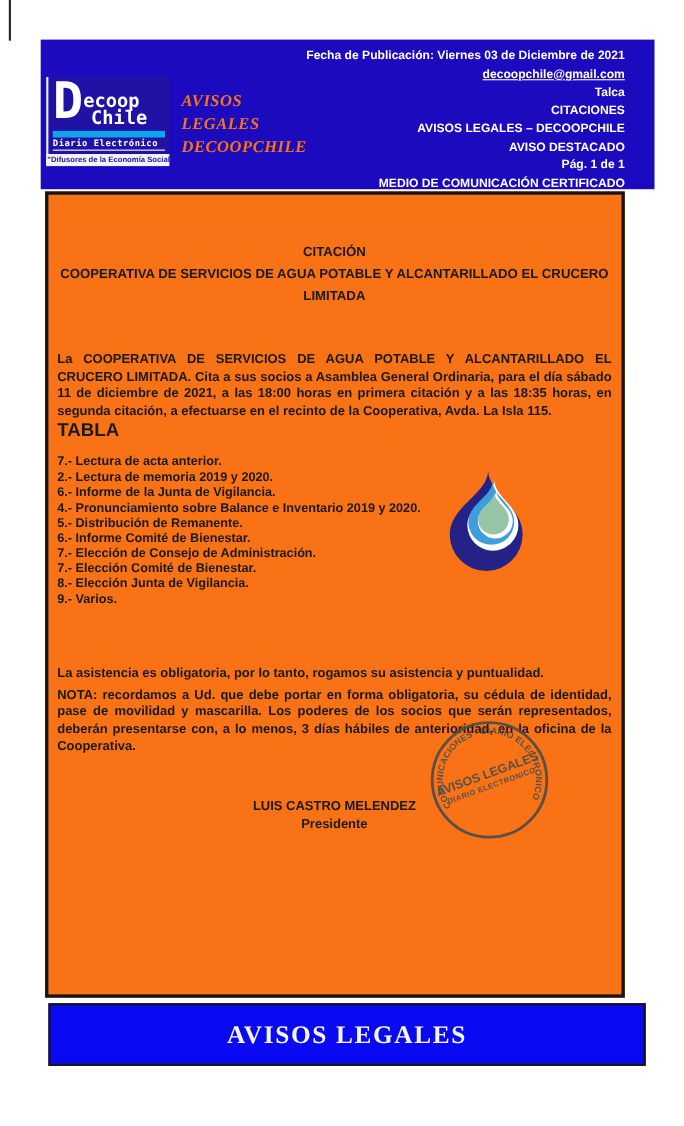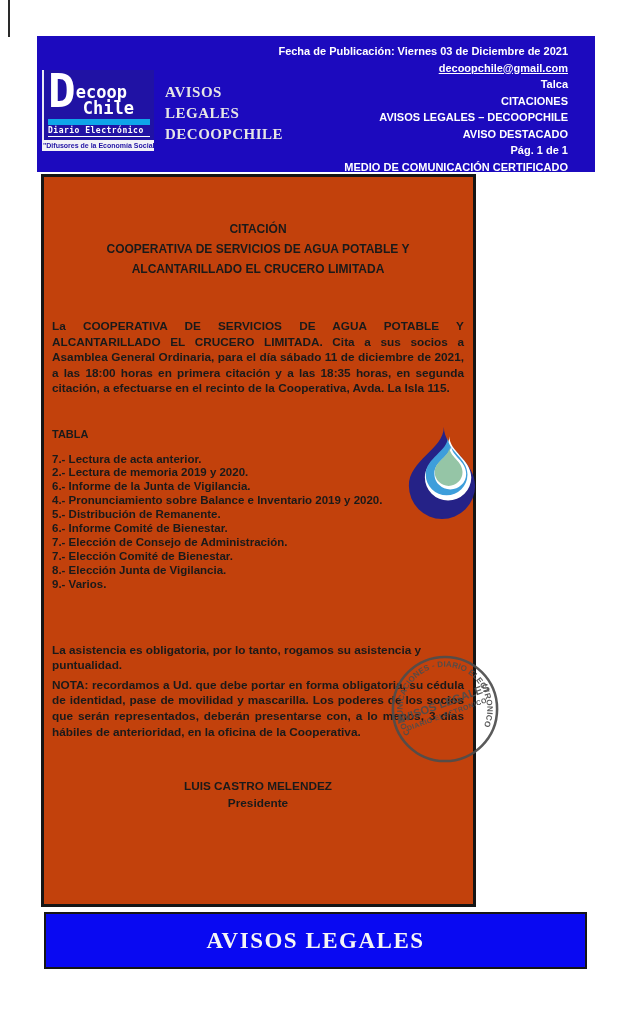--- a/index.html
+++ b/index.html
@@ -28,39 +28,39 @@
     color:#fff; border-top:6px solid #0ea5e9; border-bottom:1px solid #fff;
     padding:1px 0; margin-top:3px; letter-spacing:0.5px; white-space:nowrap; text-align:left;
   }
   .logo-tagline {
     background:#f2f2f7; color:#2012a4; font-size:7px; font-weight:bold;
     text-align:center; padding:2px 1px; margin:3px -4px 0 -6px; white-space:nowrap;
   }
   .brand-block {
     position:absolute; left:128px; top:46px;
     font-family:"Liberation Serif", serif; font-weight:bold;
-    font-size:15px; line-height:21px; color:#e5e5e5; letter-spacing:0.5px;
+    font-size:15px; line-height:21px; color:#f97316; letter-spacing:0.5px;font-style:italic;
   }
   .meta-block {
     position:absolute; right:27px; top:7px; text-align:right;
     font-size:11px; font-weight:bold; line-height:16.5px; color:#fff;
   }
   .meta-block .email { text-decoration:underline; cursor:pointer; color:#fff; display:inline-block; }
 
   
   .notice-box {
-    position:absolute; left:41px; top:174px; width:435px; height:733px;
-    border:3px solid #151515; background:#c2410c; padding:0 9px 0 8px;
+    position:absolute; left:41px; top:174px; width:527px; height:733px;
+    border:3px solid #151515; background:#f97316; padding:0 9px 0 8px;
   }
   .title-block { margin-top:42px; text-align:center; font-weight:bold; font-size:12px; line-height:20px; }
   .notice-body {
     margin-top:40px; font-weight:bold; font-size:11.8px; line-height:15.5px;
     text-align:justify;
   }
-  .agenda-title { margin-top:31px; font-weight:bold; font-size:11px; }
+  .agenda-title { font-weight:bold; font-size:17px; }
   .agenda { margin-top:13px; list-style:none; font-weight:bold; font-size:11.5px; line-height:13.9px; }
   .closing-line { margin-top:51px; font-weight:bold; font-size:11.8px; line-height:15.5px; }
   .note-par { margin-top:4px; font-weight:bold; font-size:11.8px; line-height:15.8px; text-align:justify; }
   .signature { margin-top:37px; text-align:center; font-weight:bold; font-size:11.8px; line-height:17px; }
 
   .drop-logo { position:absolute; left:352px; top:248px; width:92px; height:96px; }
   .stamp { position:absolute; left:344px; top:475px; width:114px; height:114px; opacity:0.92; }
   .stamp text, .stamp textPath { font-family:"Liberation Sans", sans-serif; fill:#4d4d4d; font-weight:bold; }
 
   

